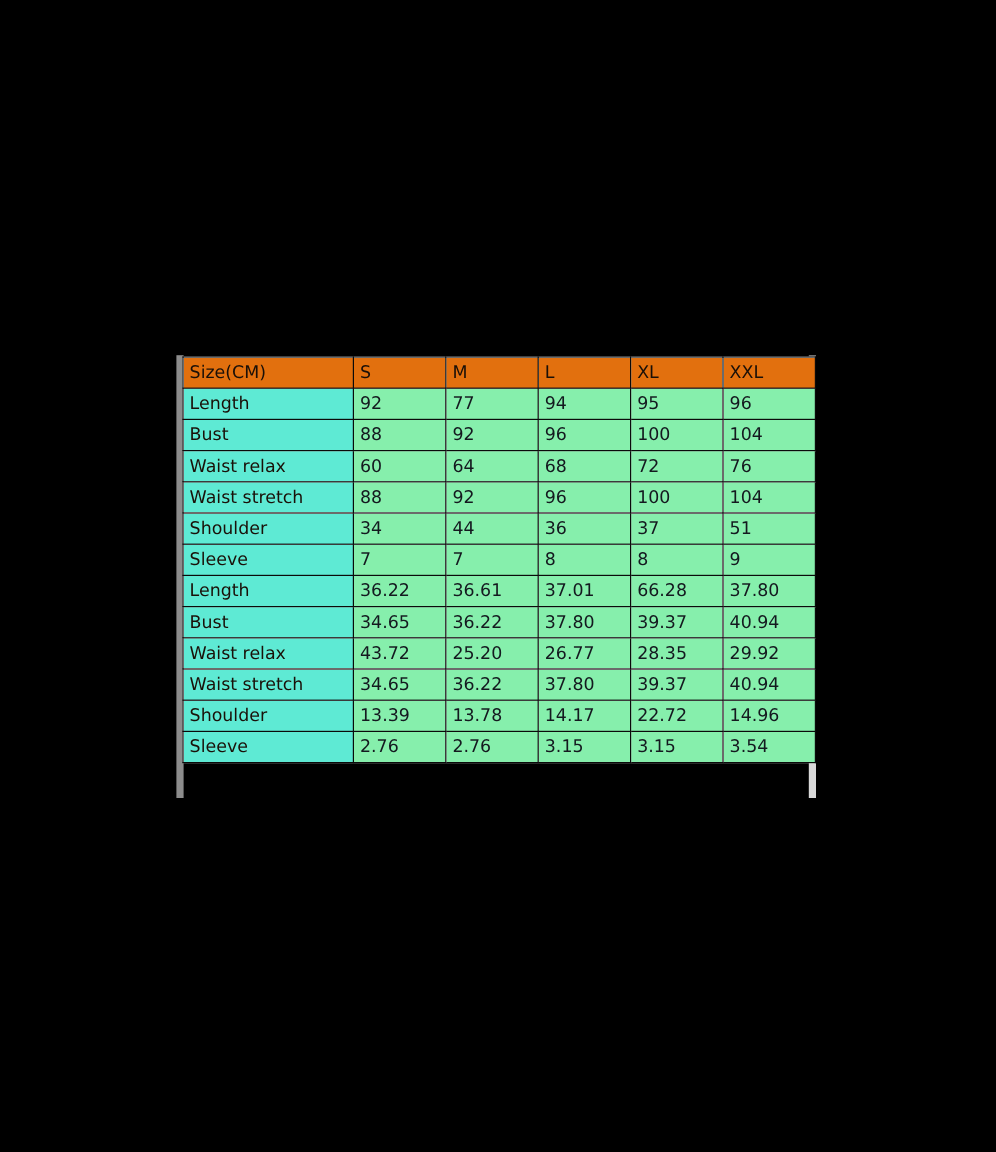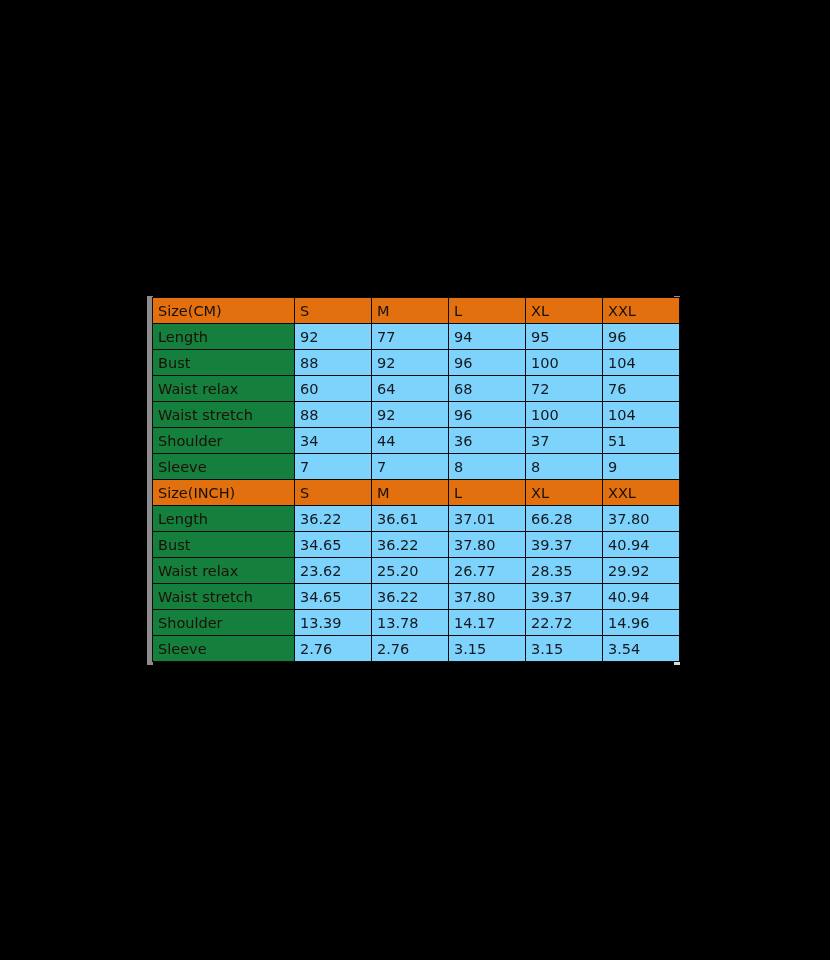--- a/index.html
+++ b/index.html
@@ -82,27 +82,27 @@
   }
 
   
   tr.hdr-row td {
     background: #e2700e;
     color: #1a1008;
   }
 
   
   td.label-cell {
-    background: #15803d;
+    background: #5eead4;
     color: #1a1008;
   }
 
   
   td.data-cell {
-    background: #7dd3fc;
+    background: #86efac;
     color: #14191f;
   }
 </style>
 </head>
 <body>
 
 <div id="page-root">
 
   <div class="table-wrap">
 
@@ -168,47 +168,39 @@
             <td class="data-cell">51</td>
           </tr>
           <tr>
             <td class="label-cell">Sleeve</td>
             <td class="data-cell">7</td>
             <td class="data-cell">7</td>
             <td class="data-cell">8</td>
             <td class="data-cell">8</td>
             <td class="data-cell">9</td>
           </tr>
-          <tr class="hdr-row">
-            <td class="label-cell">Size(INCH)</td>
-            <td>S</td>
-            <td>M</td>
-            <td>L</td>
-            <td>XL</td>
-            <td>XXL</td>
-          </tr>
           <tr>
             <td class="label-cell">Length</td>
             <td class="data-cell">36.22</td>
             <td class="data-cell">36.61</td>
             <td class="data-cell">37.01</td>
             <td class="data-cell">66.28</td>
             <td class="data-cell">37.80</td>
           </tr>
           <tr>
             <td class="label-cell">Bust</td>
             <td class="data-cell">34.65</td>
             <td class="data-cell">36.22</td>
             <td class="data-cell">37.80</td>
             <td class="data-cell">39.37</td>
             <td class="data-cell">40.94</td>
           </tr>
           <tr>
             <td class="label-cell">Waist relax</td>
-            <td class="data-cell">23.62</td>
+            <td class="data-cell">43.72</td>
             <td class="data-cell">25.20</td>
             <td class="data-cell">26.77</td>
             <td class="data-cell">28.35</td>
             <td class="data-cell">29.92</td>
           </tr>
           <tr>
             <td class="label-cell">Waist stretch</td>
             <td class="data-cell">34.65</td>
             <td class="data-cell">36.22</td>
             <td class="data-cell">37.80</td>

